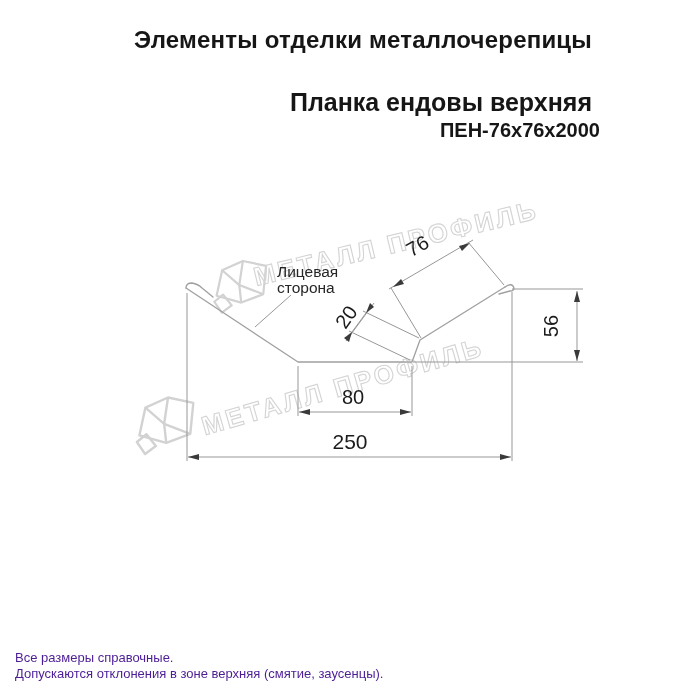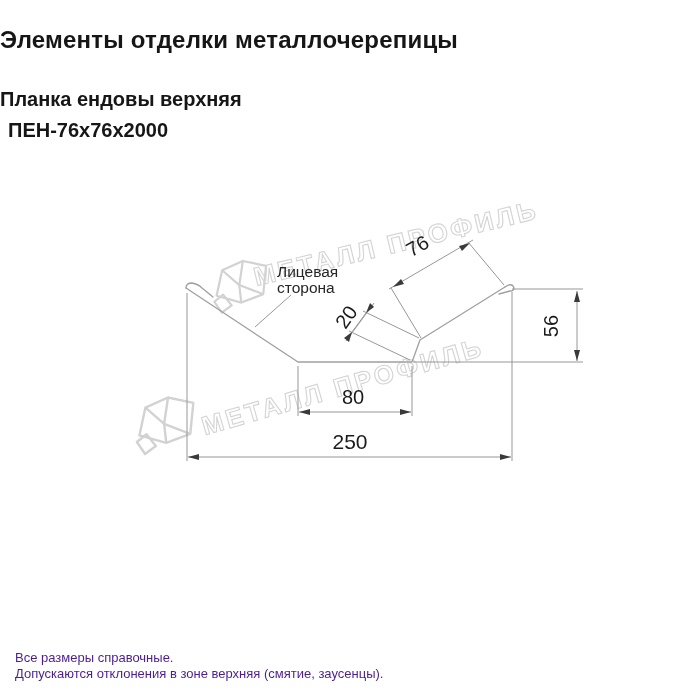--- a/index.html
+++ b/index.html
@@ -1,22 +1,22 @@
 <!DOCTYPE html>
 <html><head>
 <meta charset="utf-8">
 <style>
   html,body{margin:0;padding:0;}
   body{
     width:700px;height:700px;position:relative;background:#ffffff;
     font-family:"Liberation Sans", sans-serif;overflow:hidden;
   }
-  .hdr{position:absolute;left:0;width:592px;text-align:left;color:#161616;font-weight:bold;}
+  .hdr{position:absolute;left:0;width:592px;text-align:right;color:#161616;font-weight:bold;}
   #title{top:26px;font-size:24px;letter-spacing:0.2px;}
-  #subtitle{top:88px;font-size:20px;}
+  #subtitle{top:88px;font-size:25px;}
   #pcode{top:119px;font-size:20px;margin-left:8px;}
   .note{position:absolute;left:15px;font-size:13px;color:#4c1d95;}
   #note1{top:650px;}
   #note2{top:666px;}
   svg{position:absolute;top:0;left:0;}
   .geo{stroke:#a0a0a0;stroke-width:1.3;fill:none;stroke-linejoin:round;stroke-linecap:round;}
   .dimline{stroke:#979797;stroke-width:1;fill:none;}
   .arrow{fill:#3a3a3a;stroke:none;}
   .dimtxt{fill:#1b1b1b;font-family:"Liberation Sans",sans-serif;font-size:20px;}
   .big{font-size:21px;}

